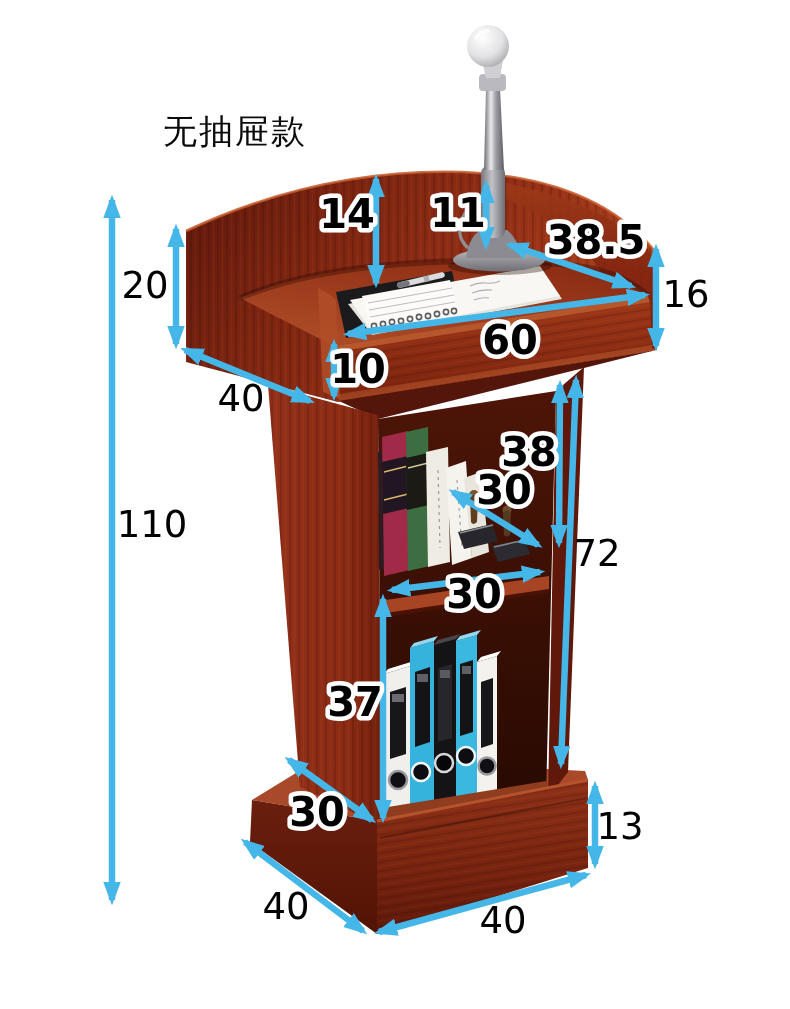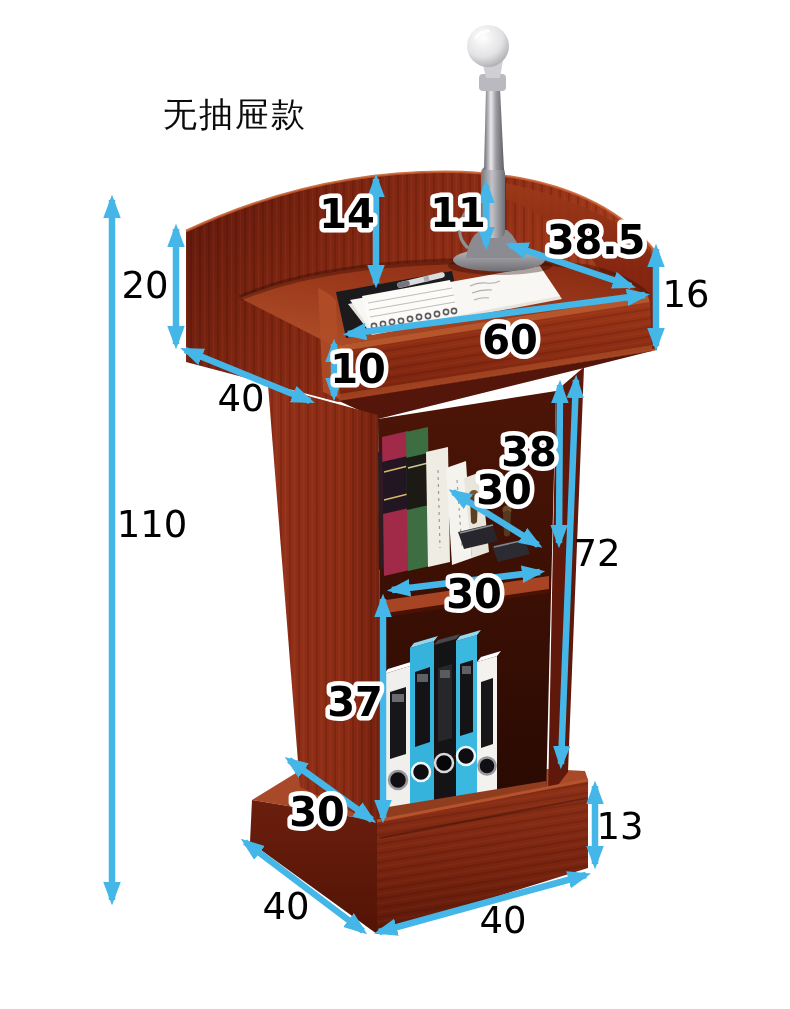--- a/index.html
+++ b/index.html
@@ -2,21 +2,21 @@
 <html><head>
 <meta charset="utf-8">
 <style>
   html,body{margin:0;padding:0;background:#ffffff;}
   .stage{
     position:relative;width:790px;height:1009px;margin:0 auto;
     background:#ffffff;overflow:hidden;
     font-family:"DejaVu Sans","Liberation Sans",sans-serif;
   }
   .variant-title{
-    position:absolute;left:163px;top:92px;
+    position:absolute;left:163px;top:109px;
     font-size:34px;font-weight:500;color:#0b0b0b;letter-spacing:2px;
     font-family:Liberation Sans, sans-serif;
   }
   svg.scene{position:absolute;left:0;top:0;}
   .dim-line{stroke-linecap:butt;}
   .dim-label{
     font-family:"DejaVu Sans","Liberation Sans",sans-serif;
     font-size:37px;font-weight:500;fill:#000;
     text-anchor:middle;dominant-baseline:central;
   }

